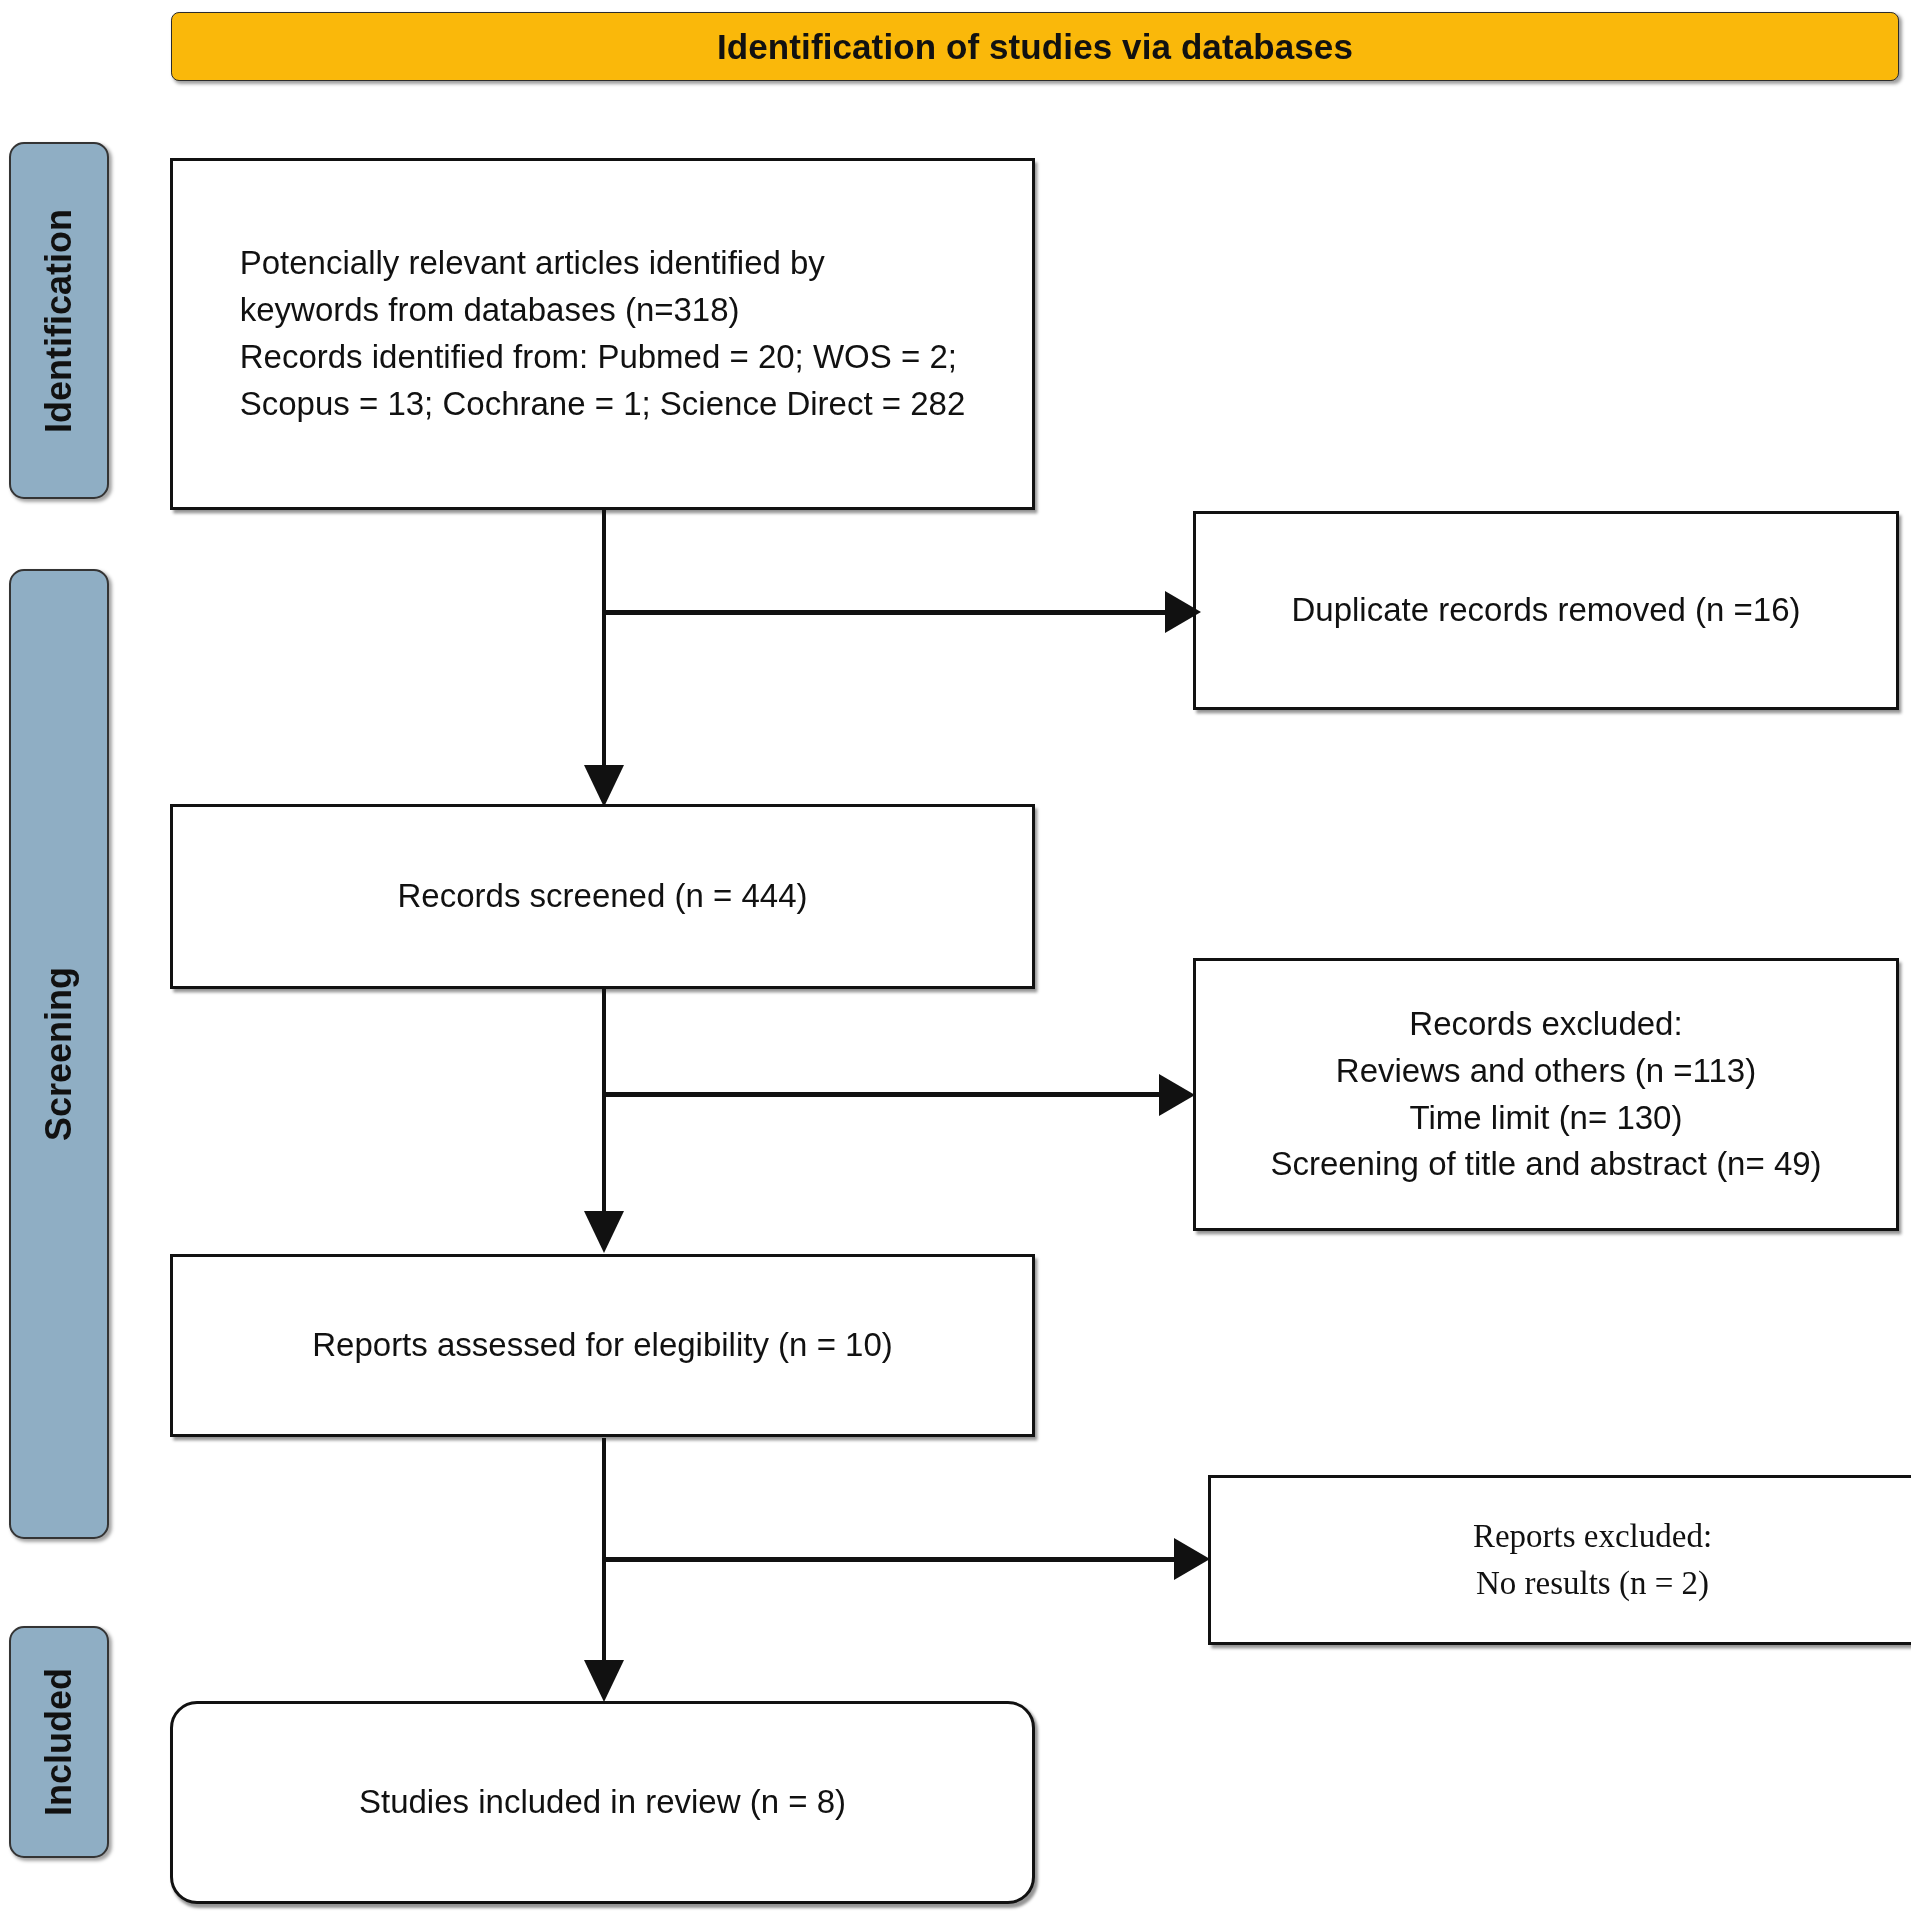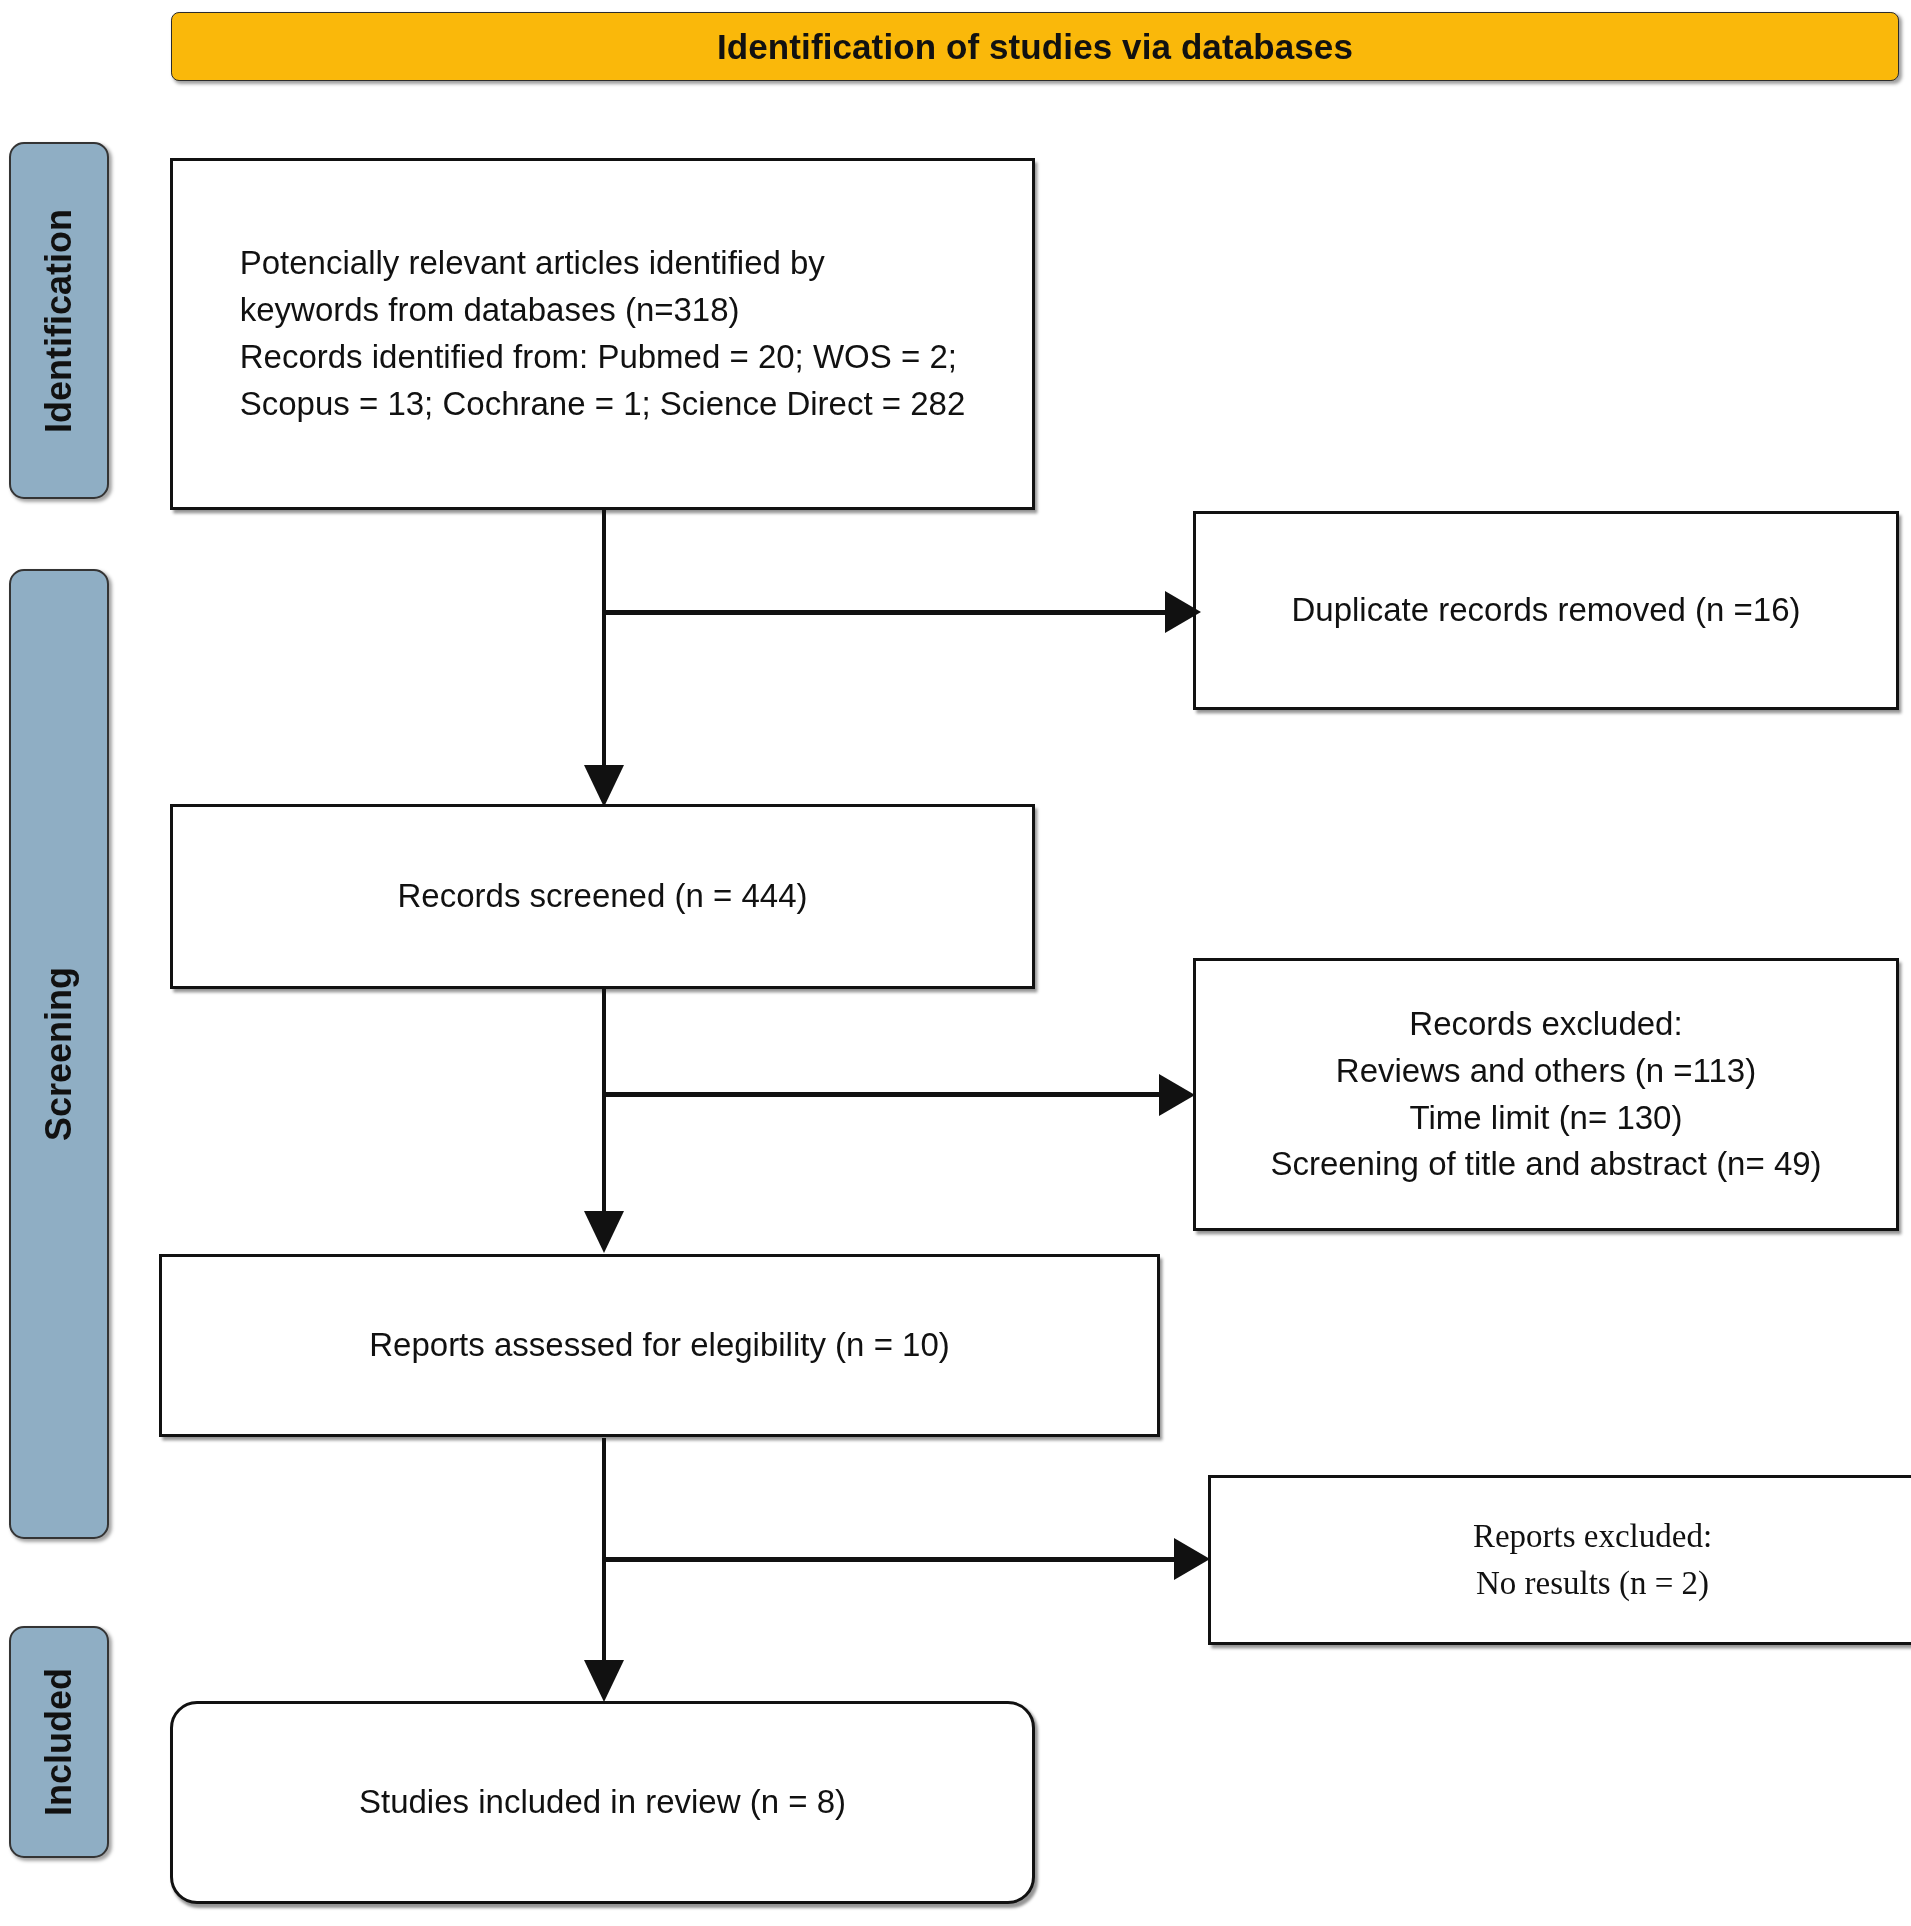--- a/index.html
+++ b/index.html
@@ -80,21 +80,21 @@
     line-height:1.42;
     text-align:center;
     padding:0 15px;
     white-space:pre-line;
   }
   .fbox .btext.left{ text-align:left; }
 
   
   #box-identified  { left:170px;  top:158px;  width:865px; height:352px; }
   #box-screened    { left:170px;  top:804px; width:865px; height:185px; }
-  #box-eligibility { left:159px;  top:1254px; width:1001px; height:183px; }
+  #box-eligibility { left:170px;  top:1254px; width:865px; height:183px; }
   #box-included    { left:170px;  top:1701px; width:865px; height:203px;border-radius:27px; }
 
   
   #box-duplicates  { left:1193px; top:511px;  width:706px; height:199px; }
   #box-excluded-rec{ left:1193px; top:958px; width:706px; height:273px; }
   #box-excluded-rep{ left:1208px; top:1475px; width:769px; height:170px;font-family:Liberation Serif, serif; }
 
   
   .vline{
     position:absolute;

